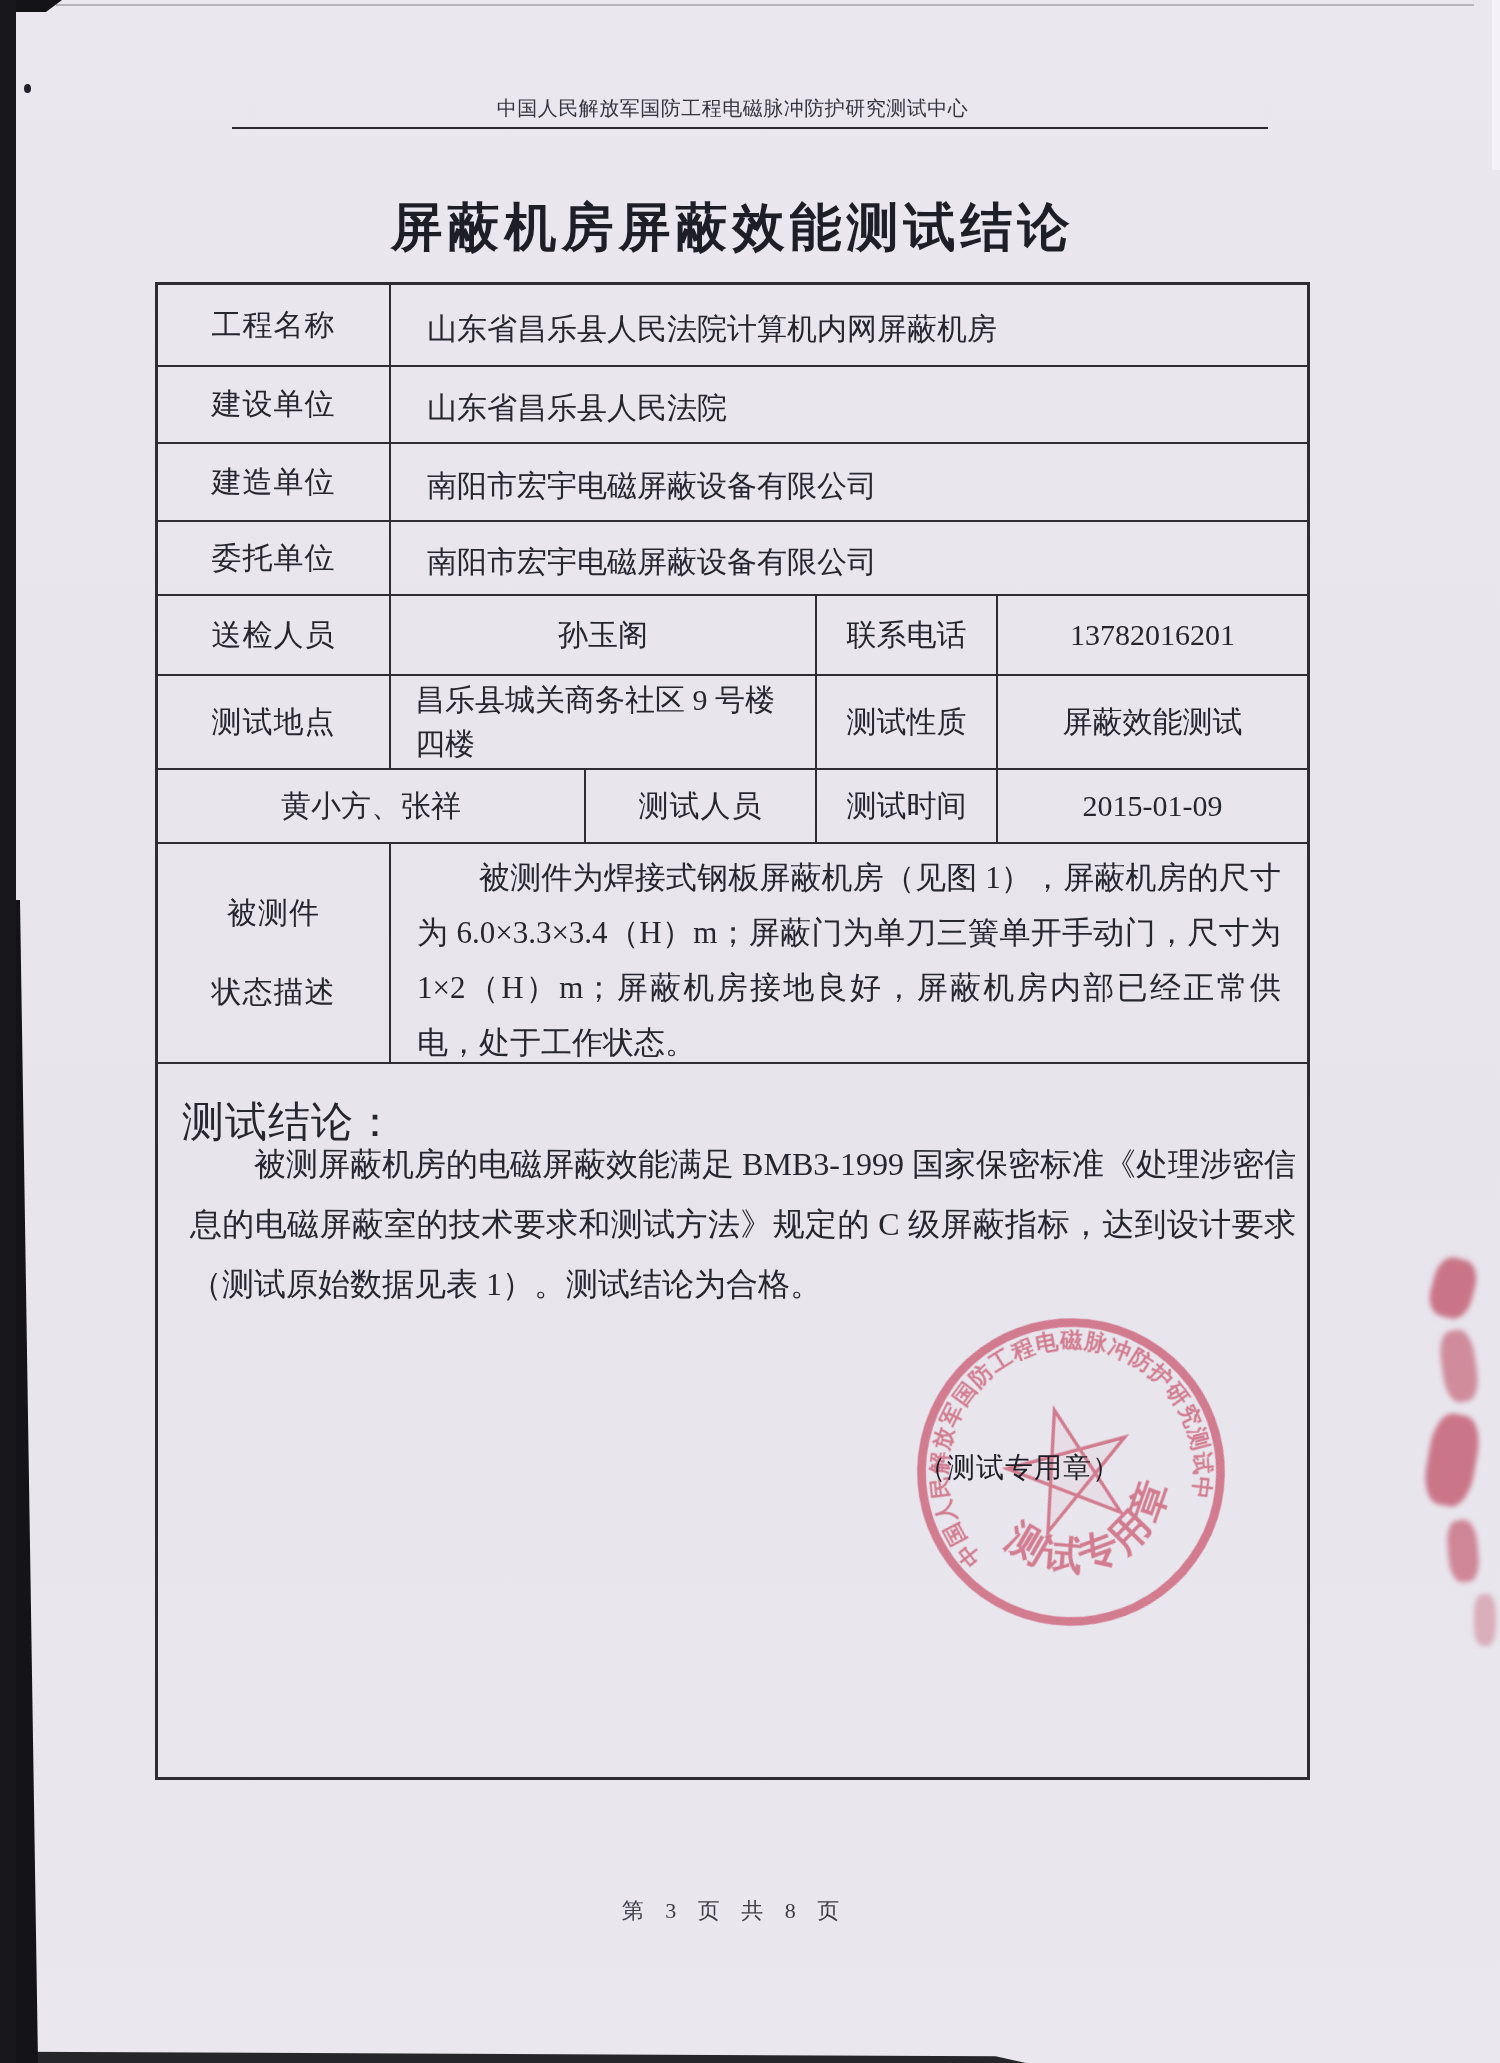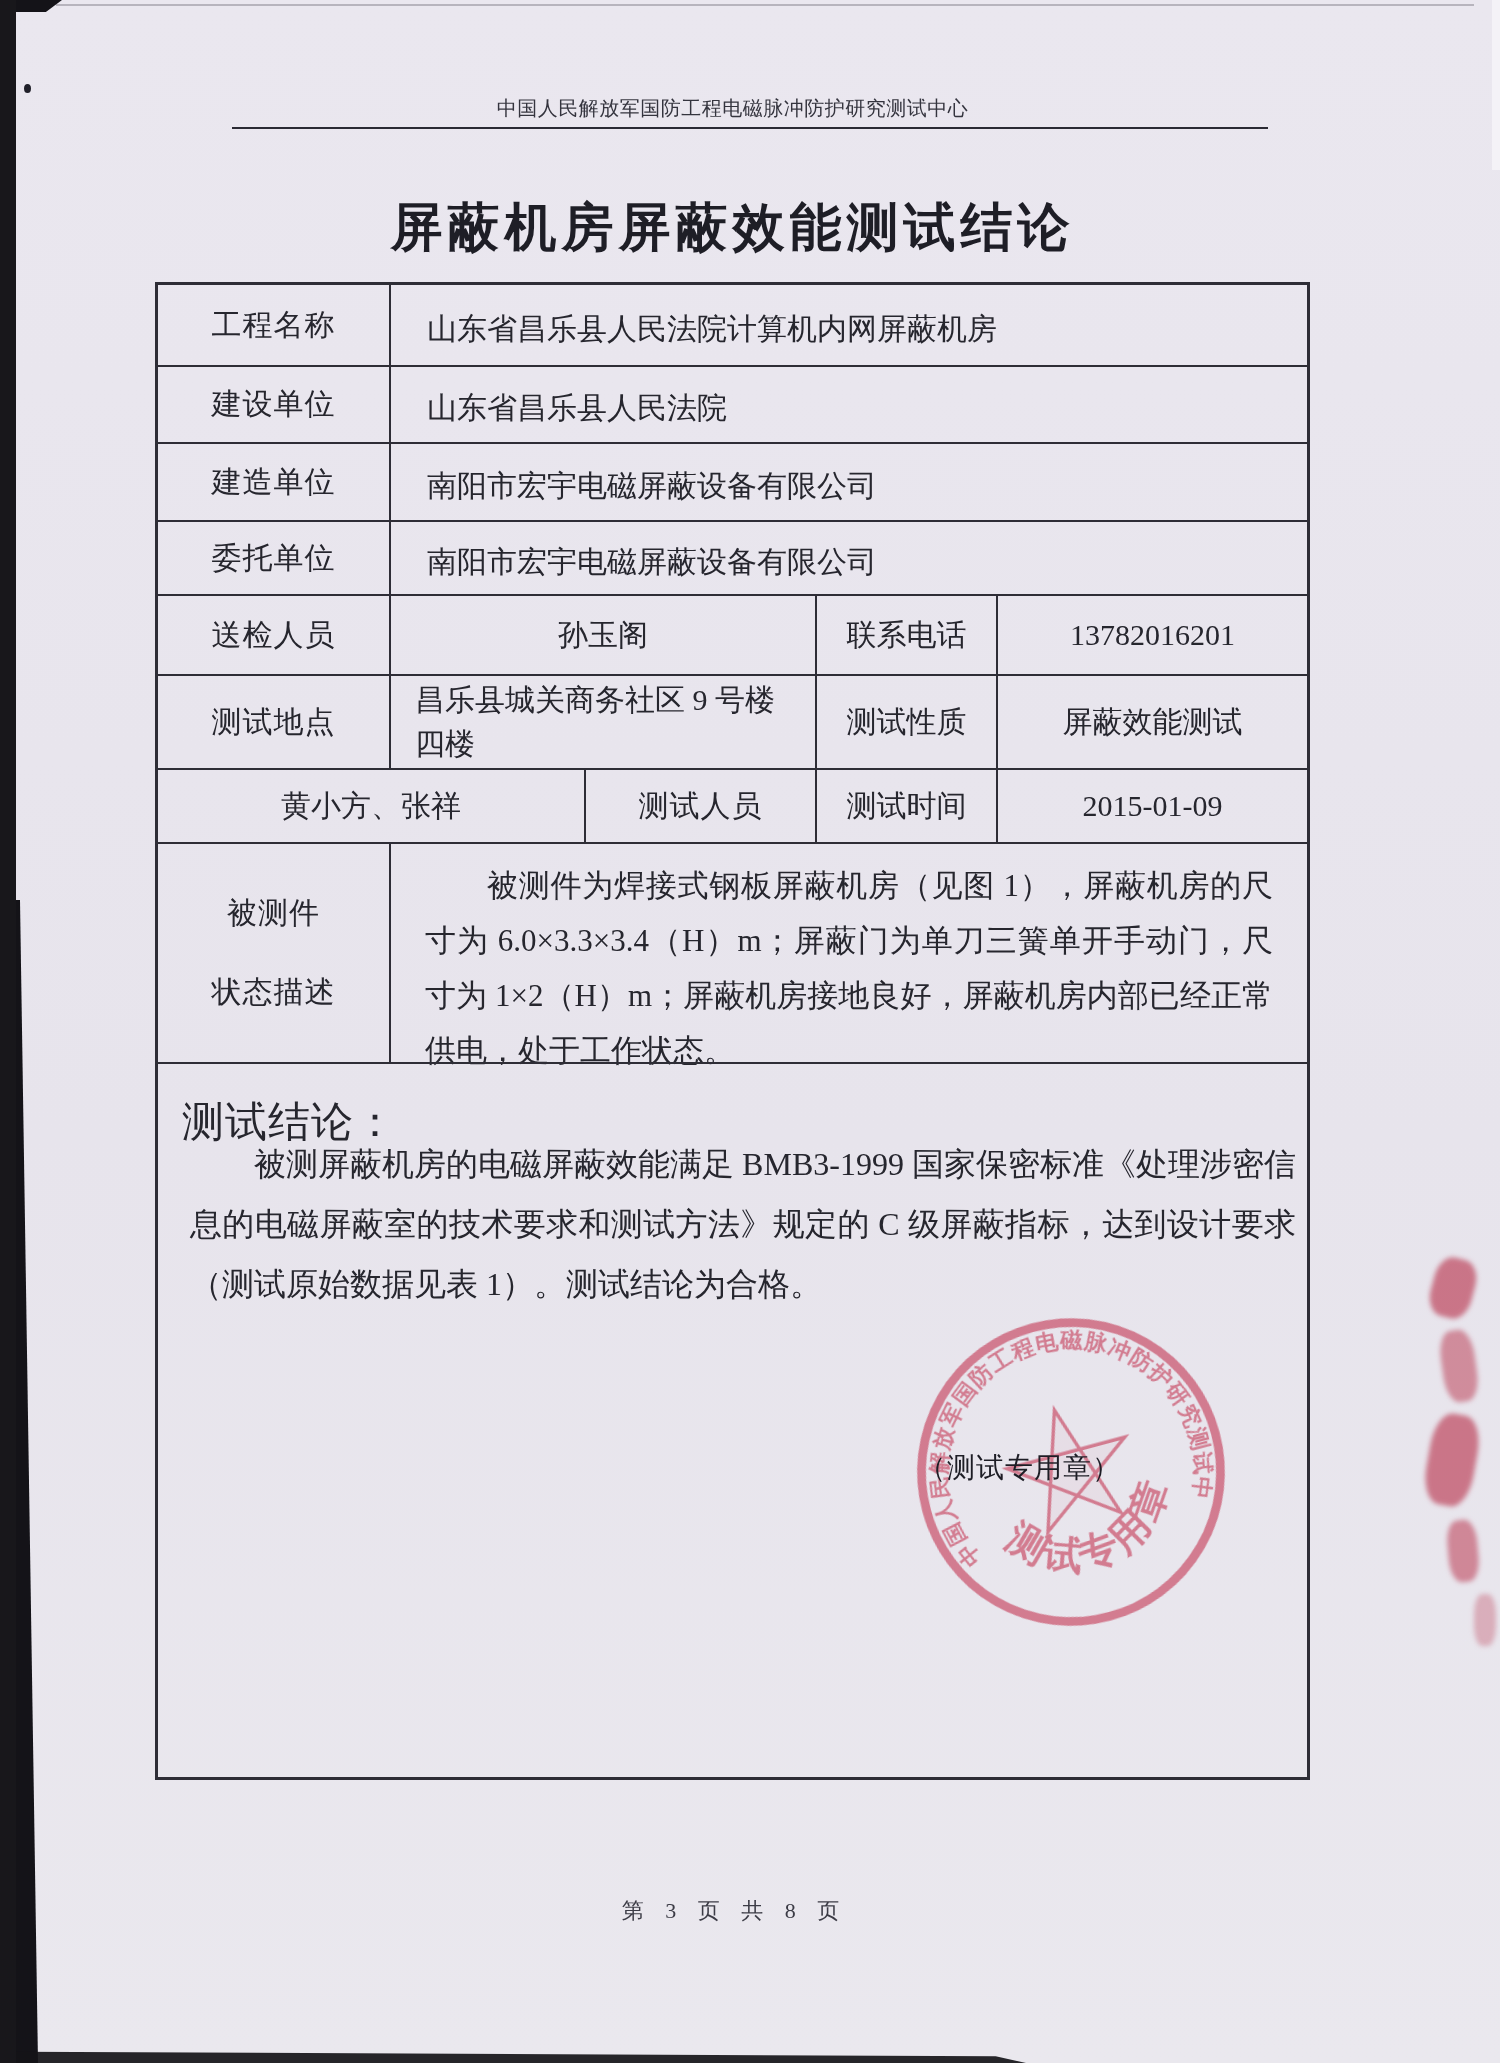--- a/index.html
+++ b/index.html
@@ -139,21 +139,21 @@
         <div class="cell w3">测试时间</div>
         <div class="cell w4">2015-01-09</div>
       </div>
 
 
       <div class="t-row" style="height:220px">
         <div class="cell lab dut-lab">
           <span>被测件</span>
           <span>状态描述</span>
         </div>
-        <div class="cell val" style="padding:8px;align-items:flex-start;">
+        <div class="cell val" style="padding:0;align-items:flex-start;">
           <p class="par">被测件为焊接式钢板屏蔽机房（见图 1），屏蔽机房的尺寸为 6.0×3.3×3.4（H）m；屏蔽门为单刀三簧单开手动门，尺寸为 1×2（H）m；屏蔽机房接地良好，屏蔽机房内部已经正常供电，处于工作状态。</p>
         </div>
       </div>
 
       <div class="c-row">
         <div class="c-heading">测试结论：</div>
         <p class="c-par">被测屏蔽机房的电磁屏蔽效能满足 BMB3-1999 国家保密标准《处理涉密信息的电磁屏蔽室的技术要求和测试方法》规定的 C 级屏蔽指标，达到设计要求（测试原始数据见表 1）。测试结论为合格。</p>
 
         <div class="stamp-wrap" style="--ink: #e4798d;">
           <svg width="330" height="330" viewBox="0 0 340 340">

